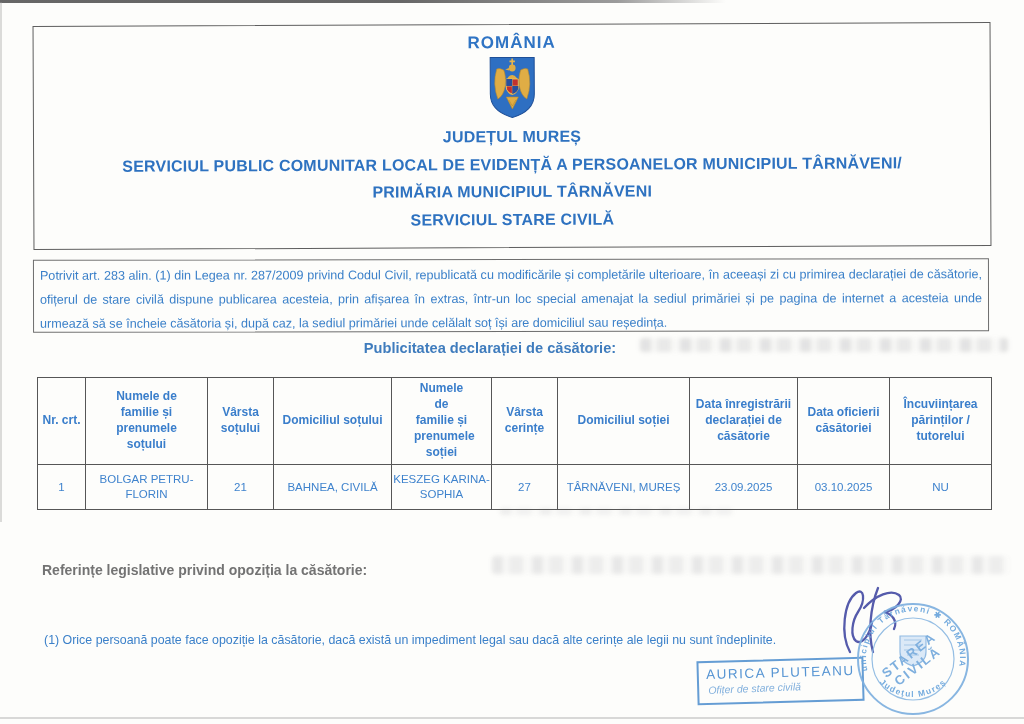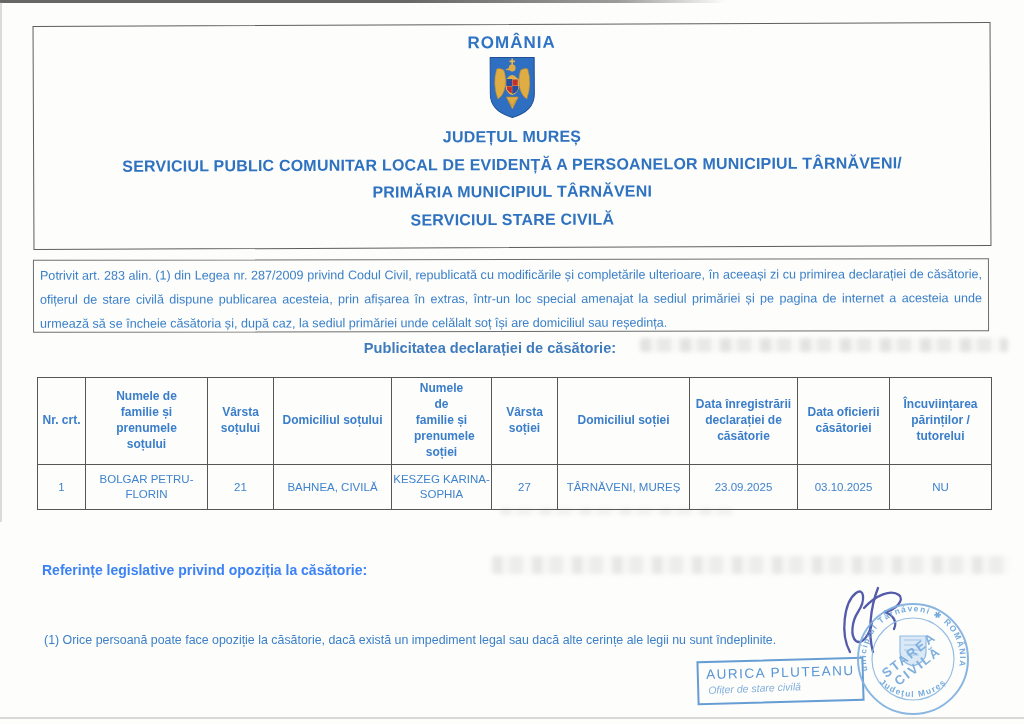--- a/index.html
+++ b/index.html
@@ -35,21 +35,21 @@
     padding-left:92px;font-size:14.6px;font-weight:bold;color:#3f7cbd;}
   
   .pub-table{left:37px;top:377px;width:954px;border-collapse:collapse;table-layout:fixed;}
   .pub-table th,.pub-table td{border:1px solid #565656;text-align:center;vertical-align:middle;
     overflow:hidden;}
   .pub-table th{height:84px;font-size:12px;font-weight:bold;color:#3a7ecb;
     line-height:1.32;padding:1px 2px;}
   .pub-table th.narrow{padding:1px 22px;}
   .pub-table td{height:42px;font-size:11.5px;color:#3f83cd;line-height:1.3;padding:1px;}
   
-  .ref-title{left:42px;top:562px;font-size:14px;font-weight:bold;color:#3b82f6;}
+  .ref-title{left:42px;top:562px;font-size:14px;font-weight:bold;color:#737373;}
   .ref-items{left:38px;top:600px;width:830px;font-size:12.4px;line-height:25px;color:#3b80c9;}
   .ref-items .indent{padding-left:6px;margin-top:28px;}
   
   .signature{left:828px;top:584px;width:92px;height:80px;}
   .name-stamp{left:697px;top:659px;width:167px;height:44px;border:2px solid rgba(74,140,204,.85);
     transform:rotate(-1.6deg);box-sizing:border-box;color:#5795d3;}
   .name-stamp .nm{margin-top:4px;text-align:center;font-size:13.5px;letter-spacing:1.5px;}
   .name-stamp .ttl{margin-top:1px;padding-left:9px;font-style:italic;font-size:10.5px;
     color:#6da3d8;opacity:.85;transform:rotate(-.7deg);}
   .round-stamp{left:854px;top:600px;width:118px;height:118px;opacity:.92;}
@@ -115,21 +115,21 @@
       <col style="width:92px">
     <col style="width:102px">
   </colgroup>
   <tbody>
       <tr>
     <th>Nr. crt.</th>
     <th class="narrow">Numele de familie și prenumele soțului</th>
     <th>Vârsta soțului</th>
     <th>Domiciliul soțului</th>
     <th class="narrow">Numele de familie și prenumele soției</th>
-    <th>Vârsta soției</th>
+    <th>Vârsta cerințe</th>
     <th>Domiciliul soției</th>
     <th>Data înregistrării declarației de căsătorie</th>
     <th>Data oficierii căsătoriei</th>
     <th>Încuviințarea părinților / tutorelui</th>
   </tr>
   <tr>
     <td>1</td>
     <td>BOLGAR PETRU-FLORIN</td>
     <td>21</td>
     <td>BAHNEA, CIVILĂ</td>

